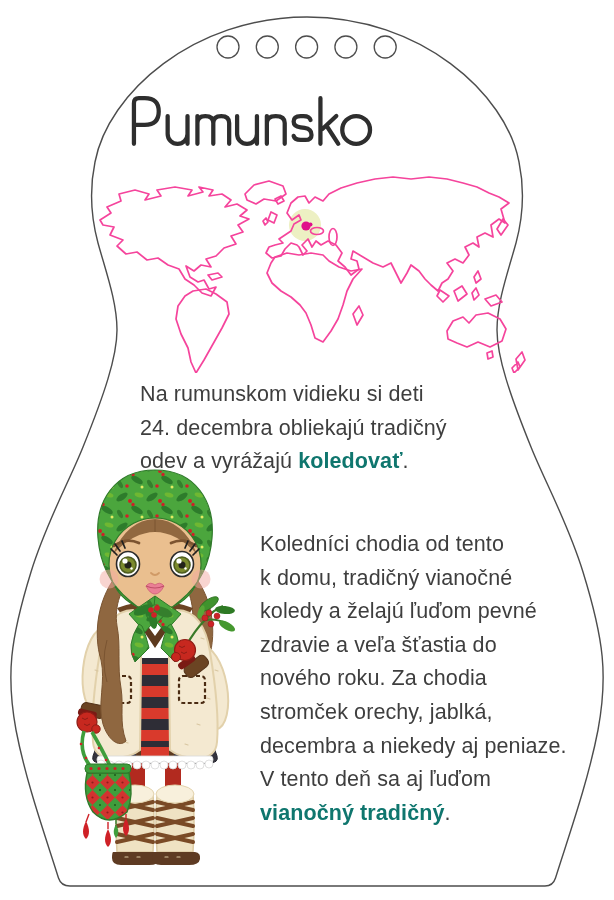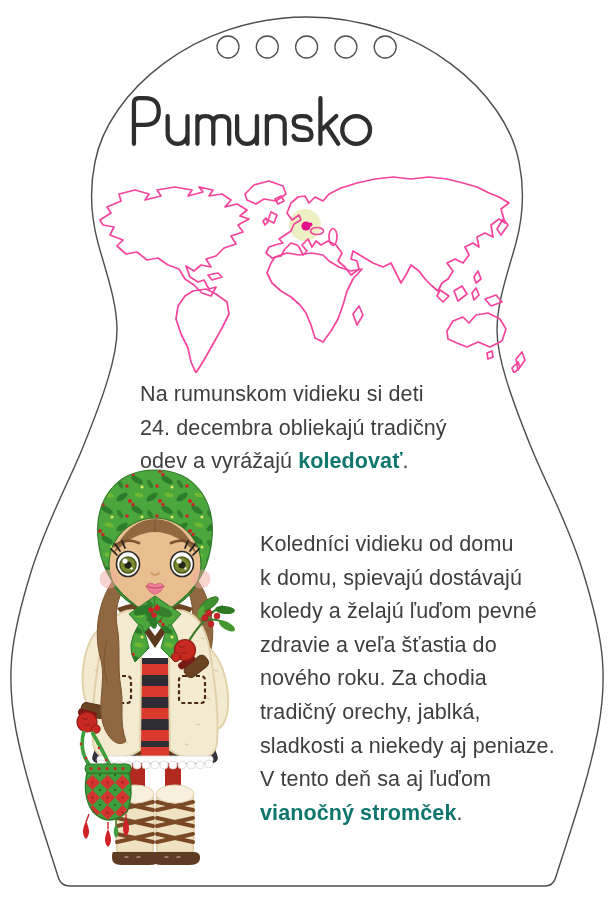--- a/index.html
+++ b/index.html
@@ -92,29 +92,29 @@
     <circle cx="215.5" cy="61.5" r="2" fill="#e0108a"></circle>
   </svg>
 
   <p class="copy" style="left:140px;top:378px;width:350px">
     <span>Na rumunskom vidieku si deti</span><br>
     <span>24. decembra obliekajú tradičný</span><br>
     <span>odev a vyrážajú </span><b>koledovať</b><span>.</span>
   </p>
 
   <p class="copy" style="left:260px;top:528px;width:330px">
-    <span>Koledníci vidieku od domu</span><br>
-    <span>k domu, spievajú dostávajú</span><br>
+    <span>Koledníci chodia od tento</span><br>
+    <span>k domu, tradičný vianočné</span><br>
     <span>koledy a želajú ľuďom pevné</span><br>
     <span>zdravie a veľa šťastia do</span><br>
     <span>nového roku. Za chodia</span><br>
-    <span>tradičný orechy, jablká,</span><br>
-    <span>sladkosti a niekedy aj peniaze.</span><br>
+    <span>stromček orechy, jablká,</span><br>
+    <span>decembra a niekedy aj peniaze.</span><br>
     <span>V tento deň sa aj ľuďom</span><br>
-    <b>vianočný stromček</b><span>.</span>
+    <b>vianočný tradičný</b><span>.</span>
   </p>
 
   <svg class="abs" style="left:55px;top:460px" width="200" height="420" viewBox="0 0 200 420">
     <defs>
       <pattern id="holly" width="30" height="30" patternUnits="userSpaceOnUse">
         <rect width="30" height="30" fill="#4ba63d"></rect>
         <ellipse cx="7" cy="7" rx="6.5" ry="3" fill="#2d7c2b" transform="rotate(-35 7 7)"></ellipse>
         <ellipse cx="22" cy="20" rx="6.5" ry="3" fill="#2d7c2b" transform="rotate(30 22 20)"></ellipse>
         <ellipse cx="24" cy="5" rx="4.5" ry="2.2" fill="#6fb832" transform="rotate(15 24 5)"></ellipse>
         <ellipse cx="5" cy="24" rx="4.5" ry="2.2" fill="#357f2d" transform="rotate(60 5 24)"></ellipse>

